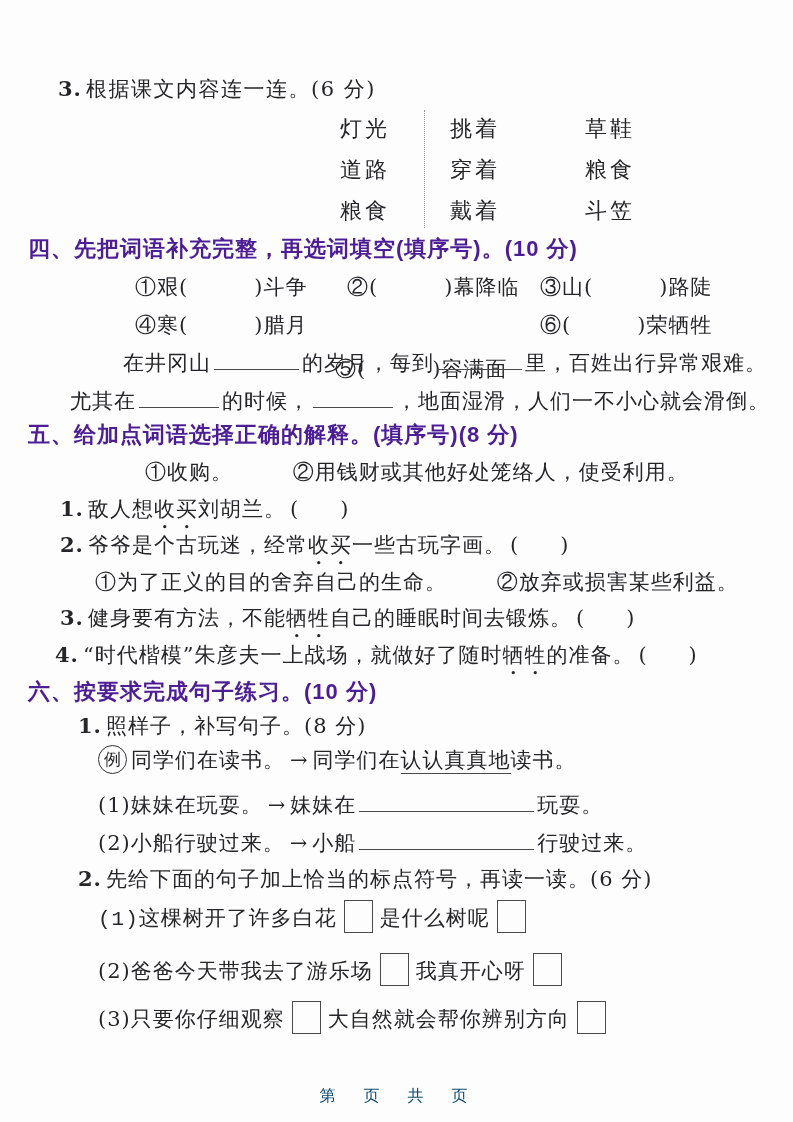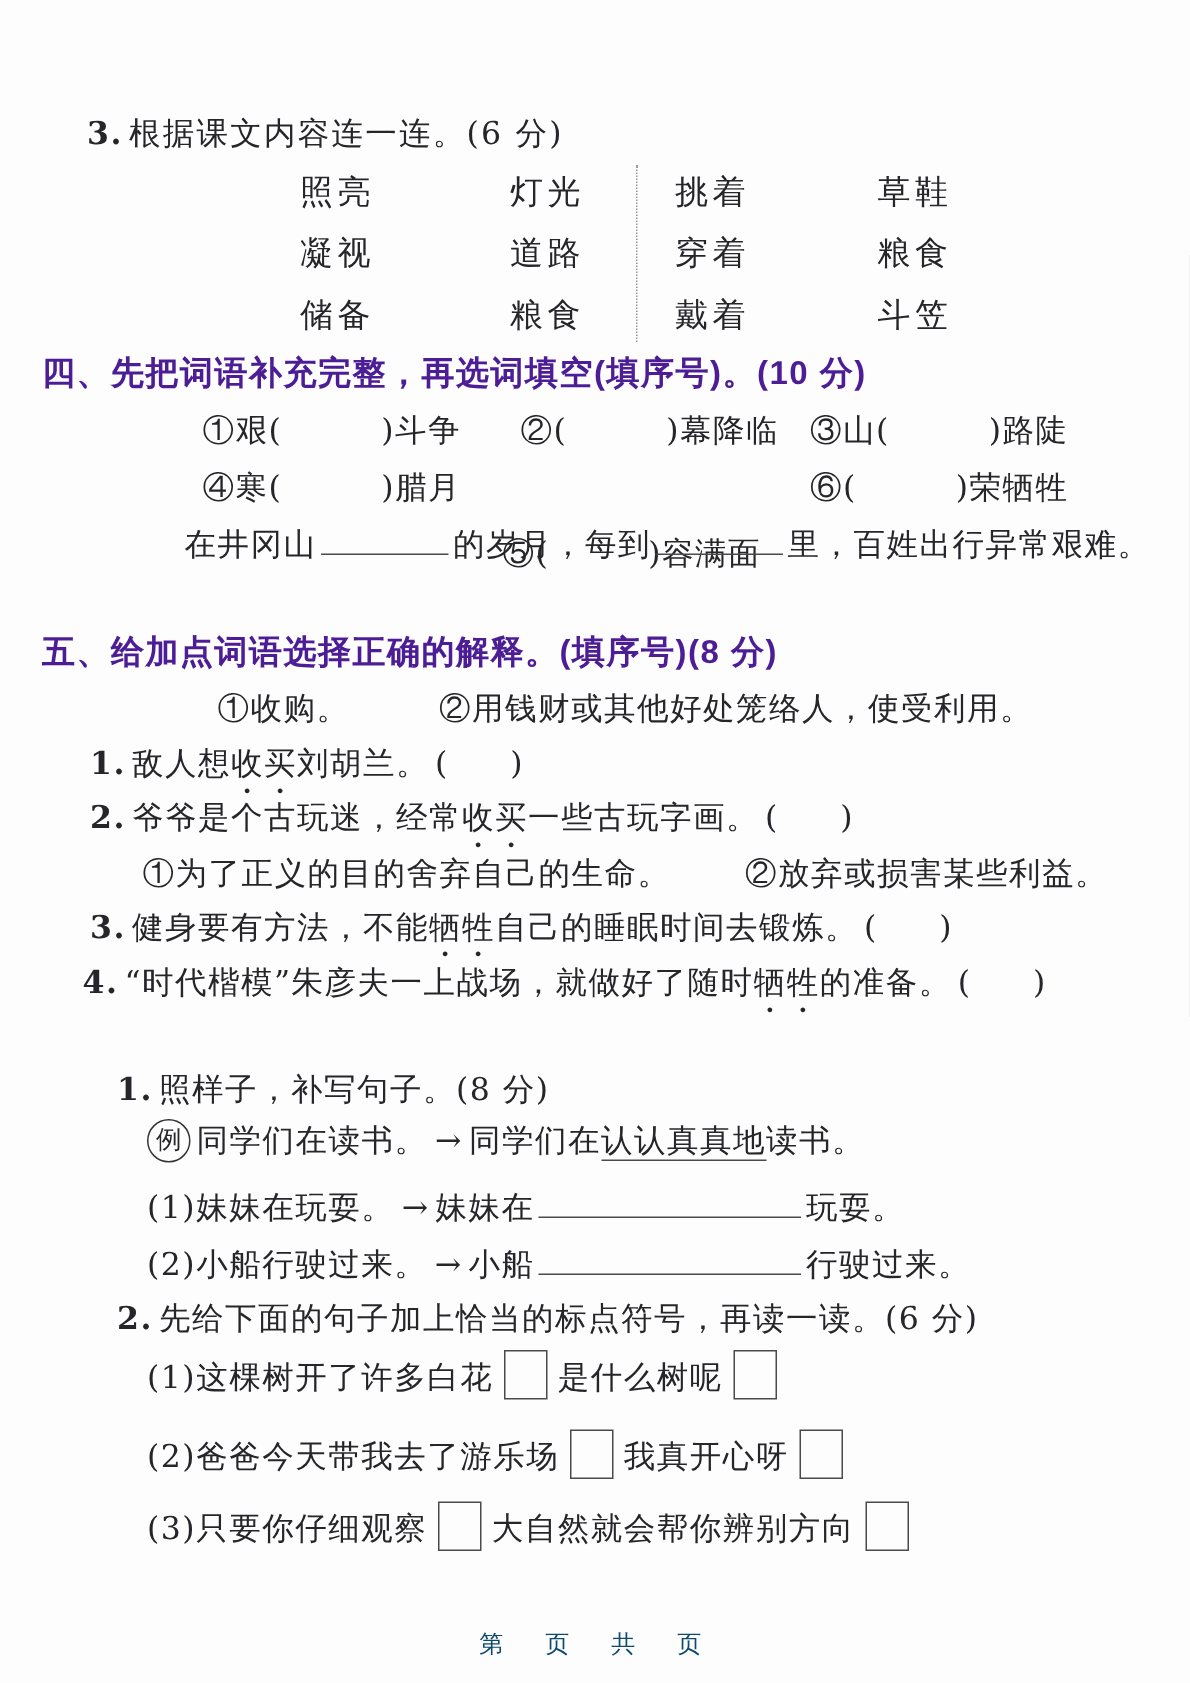--- a/index.html
+++ b/index.html
@@ -40,25 +40,20 @@
 </head>
 <body>
 
 <div class="page">
 
   <div class="ln" style="left:58px;top:74px;">
     <span class="num">3.</span><span class="kai">根据课文内容连一连。(6 分)</span>
   </div>
 
   <div class="matchbox">
-    <div class="mcol" style="left:200px;">
-      <div class="mword">照亮</div>
-      <div class="mword">凝视</div>
-      <div class="mword">储备</div>
-    </div>
     <div class="mcol" style="left:340px;">
       <div class="mword">灯光</div>
       <div class="mword">道路</div>
       <div class="mword">粮食</div>
     </div>
     <div class="mdivider"></div>
     <div class="mcol" style="left:450px;">
       <div class="mword">挑着</div>
       <div class="mword">穿着</div>
       <div class="mword">戴着</div>
@@ -79,20 +74,23 @@
   </div>
   <div class="ln" style="left:135px;top:310px;height:30px;width:650px;">
     <span class="seg" style="left:0;">④寒(　　　)腊月</span>
     <span class="seg" style="left:200px;margin-top:44px;">⑤(　　　)容满面</span>
     <span class="seg" style="left:405px;">⑥(　　　)荣牺牲</span>
   </div>
 
   <div class="ln" style="left:123px;top:348px;">
     <span>在井冈山</span><span class="blank w85"></span><span>的岁月，每到</span><span class="blank w85"></span><span>里，百姓出行异常艰难。</span>
   </div>
+  <div class="ln" style="left:70px;top:386px;">
+    <span>尤其在</span><span class="blank w80"></span><span>的时候，</span><span class="blank w80"></span><span>，地面湿滑，人们一不小心就会滑倒。</span>
+  </div>
 
   <div class="ln hd" style="left:28px;top:420px;">五、给加点词语选择正确的解释。(填序号)(8 分)</div>
 
   <div class="ln" style="left:145px;top:457px;">
     <span>①收购。</span>
     <span style="margin-left:52px;">②用钱财或其他好处笼络人，使受利用。</span>
   </div>
 
   <div class="ln" style="left:60px;top:494px;">
     <span class="num">1.</span><span>敌人想</span><span class="emph">收买</span><span>刘胡兰。</span><span class="paren">(　　)</span>
@@ -106,41 +104,42 @@
     <span style="margin-left:42px;">②放弃或损害某些利益。</span>
   </div>
 
   <div class="ln" style="left:60px;top:603px;">
     <span class="num">3.</span><span>健身要有方法，不能</span><span class="emph">牺牲</span><span>自己的睡眠时间去锻炼。</span><span class="paren">(　　)</span>
   </div>
   <div class="ln" style="left:55px;top:640px;">
     <span class="num">4.</span><span>“时代楷模”朱彦夫一上战场，就做好了随时</span><span class="emph">牺牲</span><span>的准备。</span><span class="paren">(　　)</span>
   </div>
 
+  <div class="ln hd" style="left:28px;top:677px;">六、按要求完成句子练习。(10 分)</div>
 
   <div class="ln" style="left:78px;top:711px;">
     <span class="num">1.</span><span>照样子，补写句子。(8 分)</span>
   </div>
 
   <div class="ln" style="left:98px;top:745px;">
     <span class="circ">例</span><span>同学们在读书。</span><span class="arrow">→</span><span>同学们在</span><span class="uline">认认真真地</span><span>读书。</span>
   </div>
 
   <div class="ln" style="left:98px;top:790px;">
     <span>(1)</span><span>妹妹在玩耍。</span><span class="arrow">→</span><span>妹妹在</span><span class="blank w175"></span><span>玩耍。</span>
   </div>
   <div class="ln" style="left:98px;top:828px;">
     <span>(2)</span><span>小船行驶过来。</span><span class="arrow">→</span><span>小船</span><span class="blank w175"></span><span>行驶过来。</span>
   </div>
 
   <div class="ln" style="left:78px;top:864px;">
     <span class="num">2.</span><span>先给下面的句子加上恰当的标点符号，再读一读。(6 分)</span>
   </div>
 
-  <div class="ln" style="left:98px;top:900px;">
+  <div class="ln" style="left:98px;top:900px;font-family:Liberation Mono, monospace;">
     <span>(1)</span><span>这棵树开了许多白花</span><span class="pbox"></span><span>是什么树呢</span><span class="pbox"></span>
   </div>
   <div class="ln" style="left:98px;top:953px;">
     <span>(2)</span><span>爸爸今天带我去了游乐场</span><span class="pbox"></span><span>我真开心呀</span><span class="pbox"></span>
   </div>
   <div class="ln" style="left:98px;top:1001px;">
     <span>(3)</span><span>只要你仔细观察</span><span class="pbox"></span><span>大自然就会帮你辨别方向</span><span class="pbox"></span>
   </div>
 
   <div class="footer">第　页　共　页</div>

